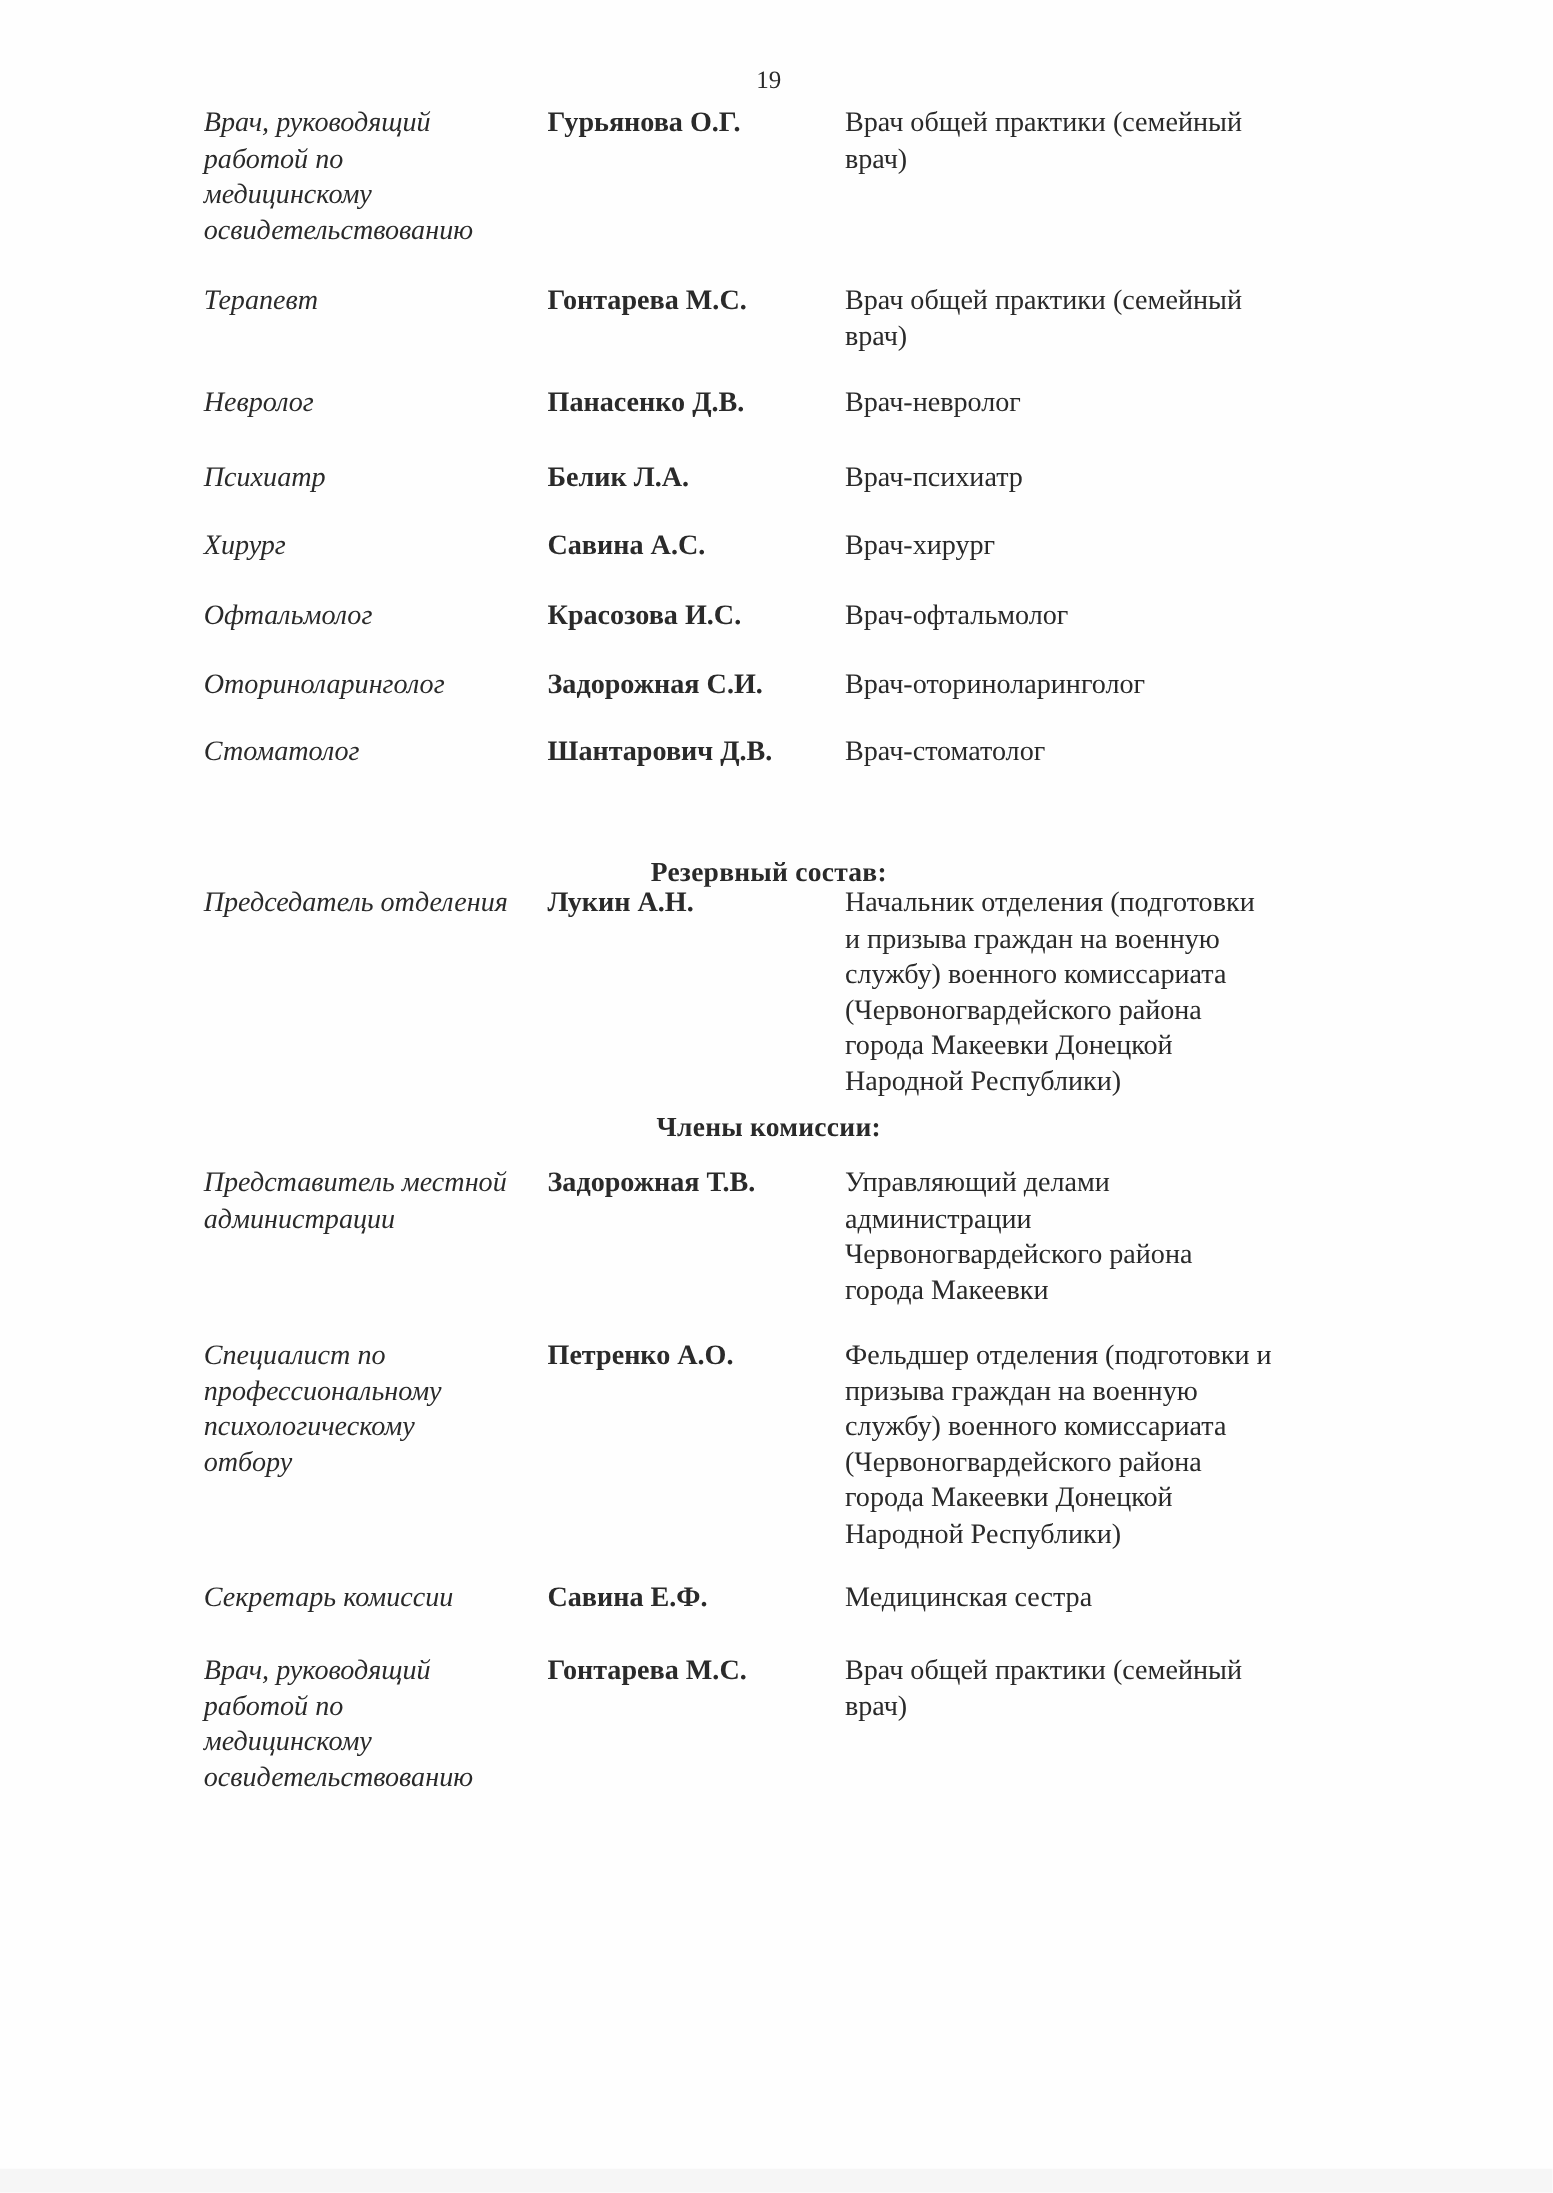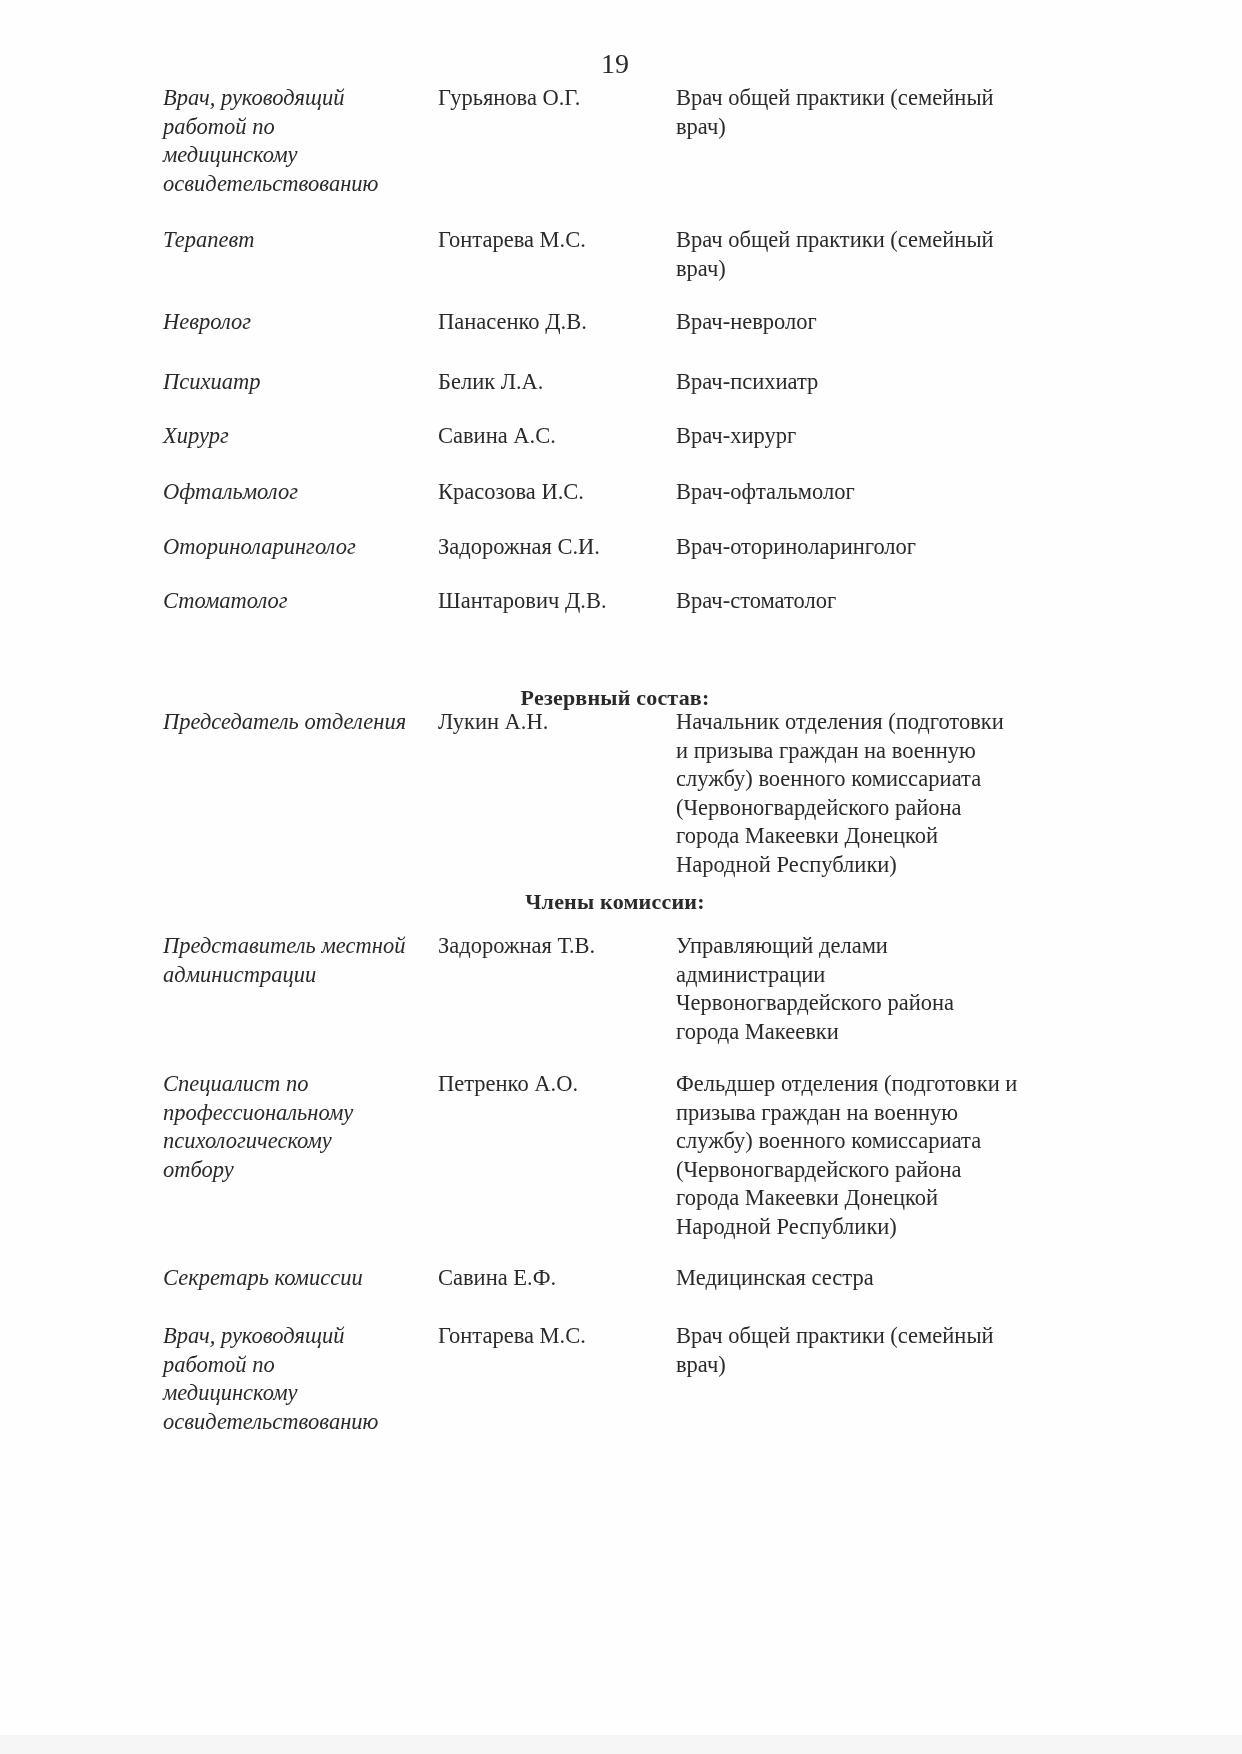--- a/index.html
+++ b/index.html
@@ -23,37 +23,37 @@
       left: 0; top: 1735px;
       width: 1242px; height: 19px;
       background: #f6f6f6;
     }
     .page-number {
       position: absolute;
       top: 52px;
       left: 0;
       width: 1230px;
       text-align: center;
-      font-size: 28px;
+      font-size: 20px;
       line-height: 24px;
     }
     .row {
       position: absolute;
       left: 0;
       width: 1242px;
       font-size: 22.5px;
       line-height: 28.5px;
     }
     .row .c1, .row .c2, .row .c3 {
       position: absolute;
       top: 0;
       white-space: pre-line;
     }
     .row .c1 { left: 163px; width: 270px; font-style: italic; }
-    .row .c2 { left: 438px; width: 230px; }
+    .row .c2 { left: 438px; width: 230px; font-weight: bold; }
     .row .c3 { left: 676px; width: 520px; font-family: Liberation Serif, serif; }
     .heading {
       position: absolute;
       left: 0;
       width: 1230px;
       text-align: center;
       font-weight: bold;
       font-size: 22px;
       line-height: 28px;
       letter-spacing: 0.2px;

